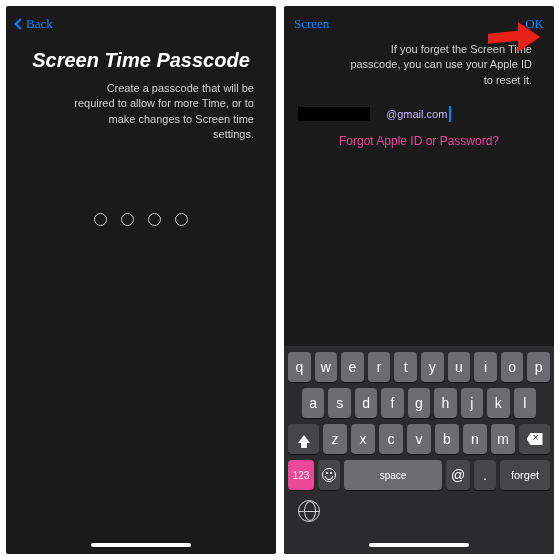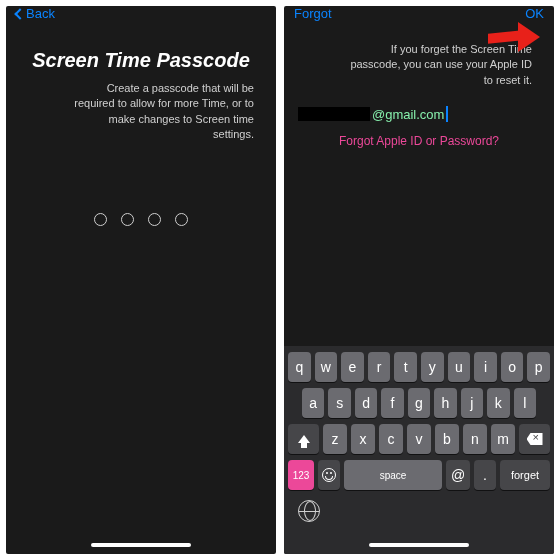--- a/index.html
+++ b/index.html
@@ -17,24 +17,25 @@
     flex: 1;
     background: #1a1a1a;
     border-radius: 2px;
     position: relative;
     overflow: hidden;
     color: #fff;
   }
   .nav {
     display: flex;
     justify-content: space-between;
-    align-items: flex-start;
+    align-items: center;
     height: 36px;
     padding: 0 10px;
     font-size: 13px;
+    font-family: Liberation Serif, serif;
   }
   .nav-left, .nav-right {
     color: #0a84ff;
     display: flex;
     align-items: center;
     gap: 2px;
     cursor: pointer;
   }
   .chevron-left {
     display: inline-block;
@@ -88,23 +89,23 @@
     display: flex;
     align-items: center;
     height: 24px;
   }
   .redact {
     flex: 0 0 72px;
     height: 14px;
     background: #000;
   }
   .email-rest {
-    font-size: 13px;
-    color: #86efac;
-    margin-left: 2px;
+    font-size: 11px;
+    color: #c4b5fd;
+    margin-left: 16px;
   }
   .cursor {
     width: 2px;
     height: 16px;
     background: #0a84ff;
     margin-left: 2px;
   }
   .forgot {
     color: #ec4899;
     font-size: 12px;
@@ -252,21 +253,21 @@
     <div class="dot"></div>
     <div class="dot"></div>
     <div class="dot"></div>
   </div>
   <div class="home-indicator"></div>
 </div>
 
 <div class="phone">
   <div class="nav">
     <div class="nav-left">
-      <span>Forgot</span>
+      <span>Screen</span>
     </div>
     <div class="nav-right">
       <span>OK</span>
     </div>
   </div>
   <p class="subtitle">If you forget the Screen Time passcode, you can use your Apple ID to reset it.</p>
 
   <div class="input-row">
     <div class="redact"></div>
     <span class="email-rest">@gmail.com</span>

